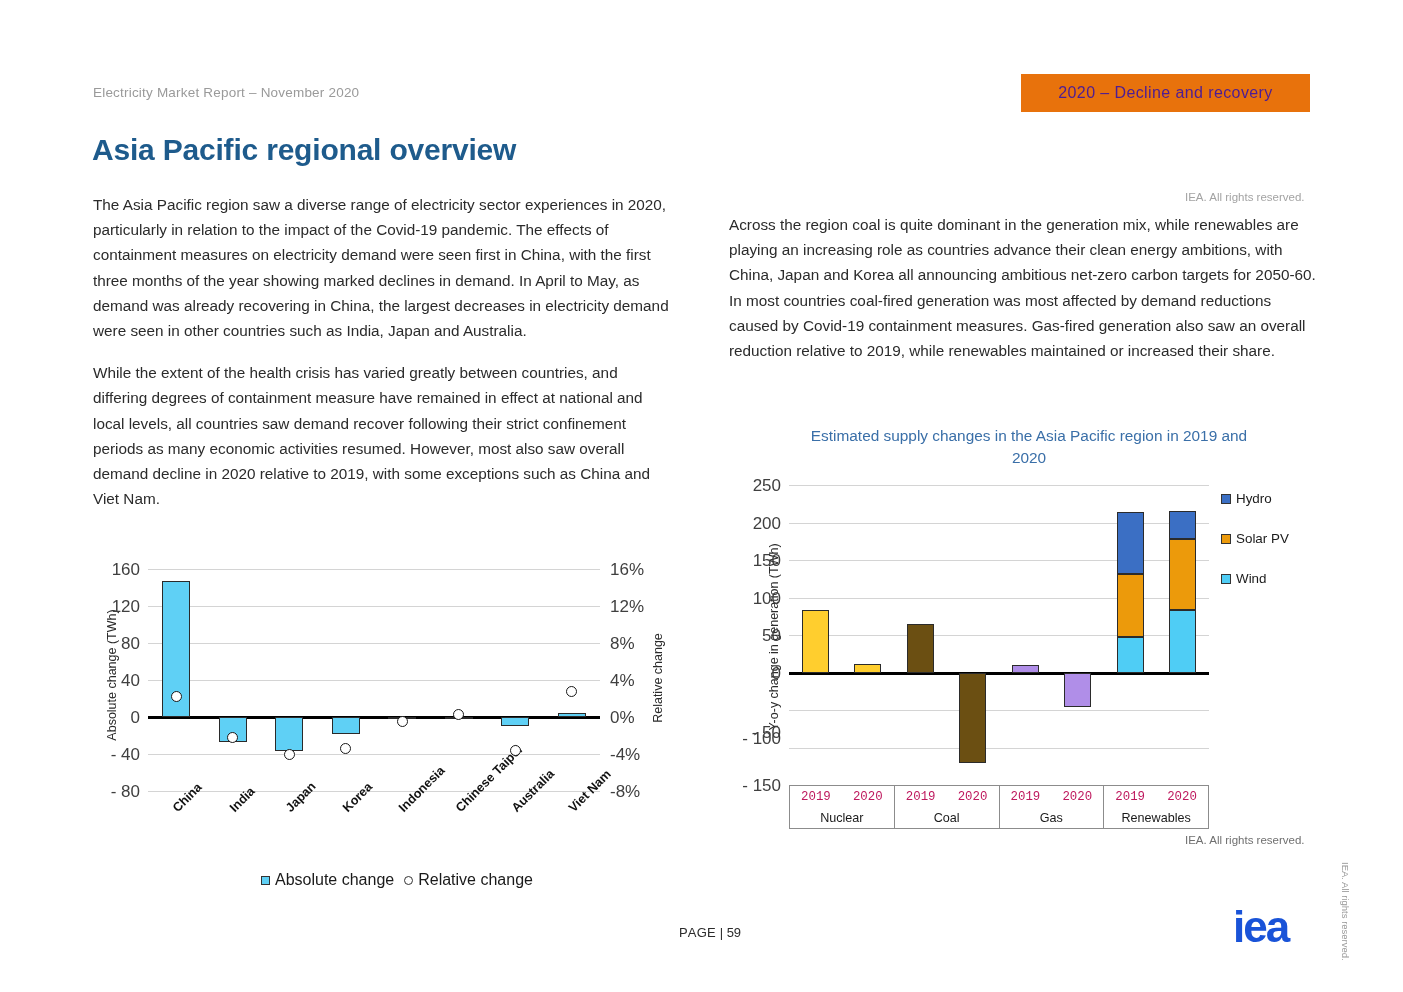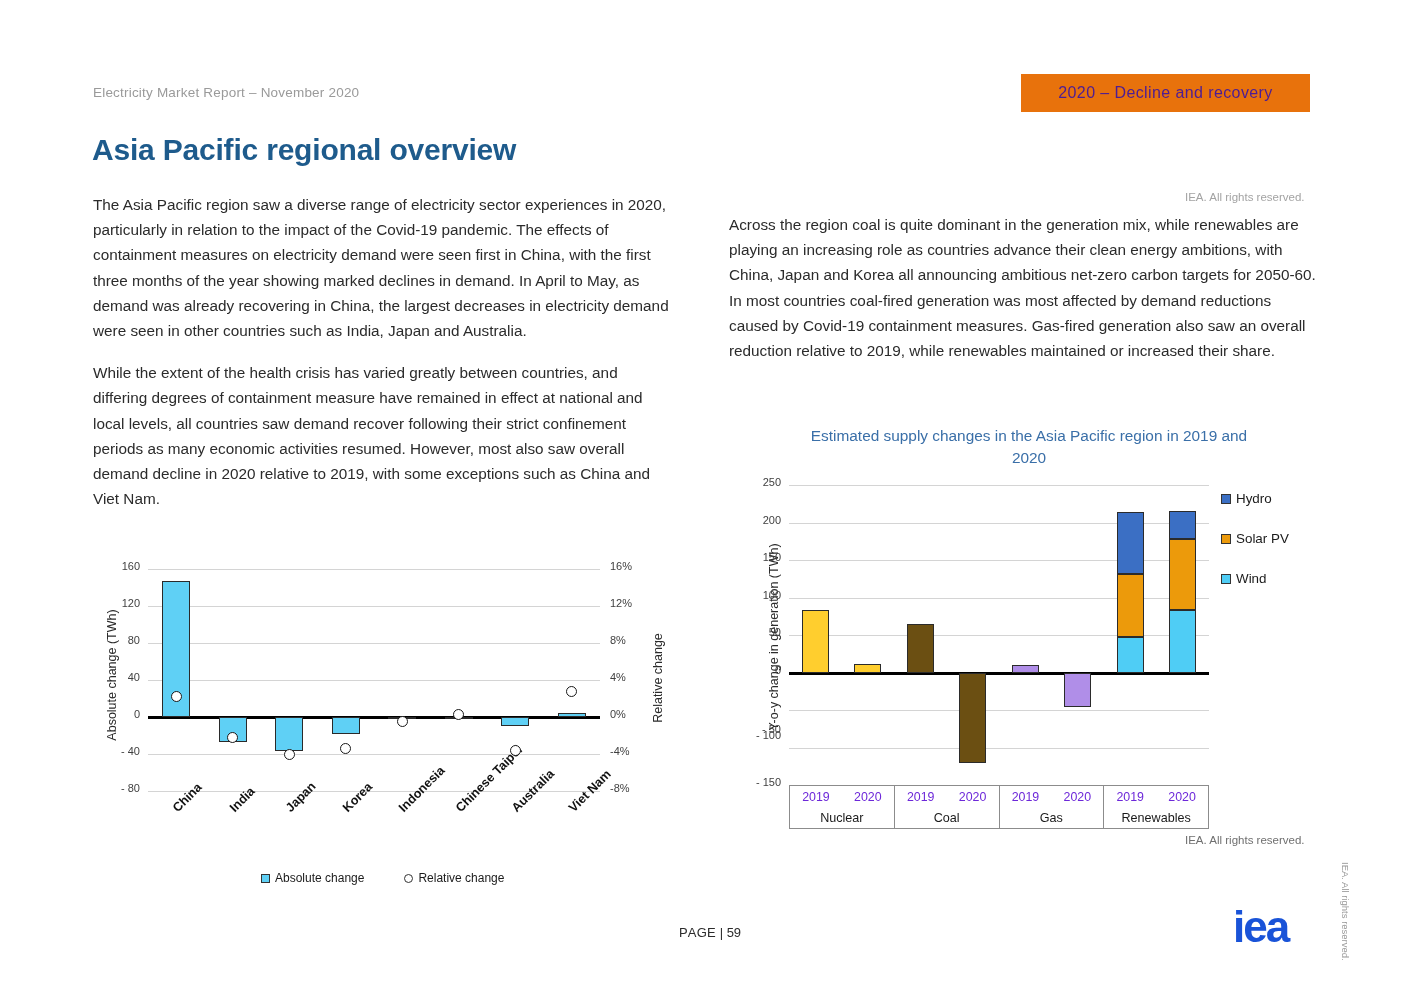--- a/index.html
+++ b/index.html
@@ -46,63 +46,63 @@
 
   
   .chart-title {
     font-size: 15.4px; color: #3A6FA8; text-align: center; line-height: 22px;
   }
   .axis-label-v {
     position: absolute; font-size: 12.5px; color: #2b2b2b;
     transform-origin: 50% 50%;
     white-space: nowrap;
   }
-  .ytick { position: absolute; font-size: 11px; color: #3f3f3f; text-align: right; white-space: nowrap; }
+  .ytick { position: absolute; font-size: 17px; color: #3f3f3f; text-align: right; white-space: nowrap; }
   .gridline { position: absolute; height: 1px; background: #d4d4d4; }
   .zeroline { position: absolute; height: 3px; background: #000; }
 
   
   #chart1 { position: absolute; left: 93px; top: 503px; width: 590px; height: 395px; }
   #c1-title { position: absolute; left: 8px; top: 0px; width: 574px; }
   #c1-plot  { position: absolute; left: 55px; top: 66px; width: 452px; height: 222px; }
   .c1-bar {
     position: absolute; background: #5FD0F5; border: 1px solid #2a2a2a;
   }
   .c1-marker {
     position: absolute; width: 11px; height: 11px; border-radius: 50%;
     background: #ffffff; border: 1.6px solid #1a1a1a;
   }
   .c1-xlabel {
     position: absolute; font-size: 12.6px; font-weight: bold; color: #111;
     white-space: nowrap; transform: rotate(-45deg); transform-origin: left top;
   }
   .c1-legend {
     position: absolute; left: 168px; top: 368px;
-    display: flex; gap: 40px; align-items: center;
-    font-size: 12px; color: #1a1a1a;
+    display: flex; gap: 10px; align-items: center;
+    font-size: 16px; color: #1a1a1a;
   }
   .c1-legend .li { display: flex; align-items: center; gap: 5px; }
   .swatch-sq { width: 9px; height: 9px; background: #5FD0F5; border: 1px solid #333; }
   .swatch-ci { width: 9px; height: 9px; border-radius: 50%; background: #fff; border: 1.4px solid #333; }
 
   
   #chart2 { position: absolute; left: 729px; top: 425px; width: 600px; height: 405px; }
   #c2-title { position: absolute; left: 15px; top: 0px; width: 570px; }
   #c2-plot  { position: absolute; left: 60px; top: 60px; width: 420px; height: 300px; }
   .c2-seg { position: absolute; border: 1px solid #2b2b2b; }
   .c2-cat-table {
     position: absolute; left: 60px; top: 360px; width: 420px; height: 44px;
     border: 1px solid #8c8c8c; display: flex;
   }
   .c2-group { flex: 1; border-right: 1px solid #8c8c8c; display: flex; flex-direction: column; }
   .c2-group:last-child { border-right: none; }
   .c2-years { flex: 1; display: flex; }
   .c2-year {
     flex: 1; display: flex; align-items: center; justify-content: center;
-    font-size: 12.4px; color: #6d28d9;
+    font-size: 12.4px; color: #be185d; font-family: Liberation Mono, monospace;
   }
   .c2-groupname {
     flex: 1; display: flex; align-items: center; justify-content: center;
     font-size: 12.6px; color: #1a1a1a;
   }
   .c2-legend { position: absolute; left: 492px; top: 66px; }
   .c2-legend .li { display: flex; align-items: center; gap: 5px; margin-bottom: 25px; font-size: 13.4px; color: #1a1a1a; }
   .c2-sw { width: 10px; height: 10px; border: 1px solid #333; }
 
   

